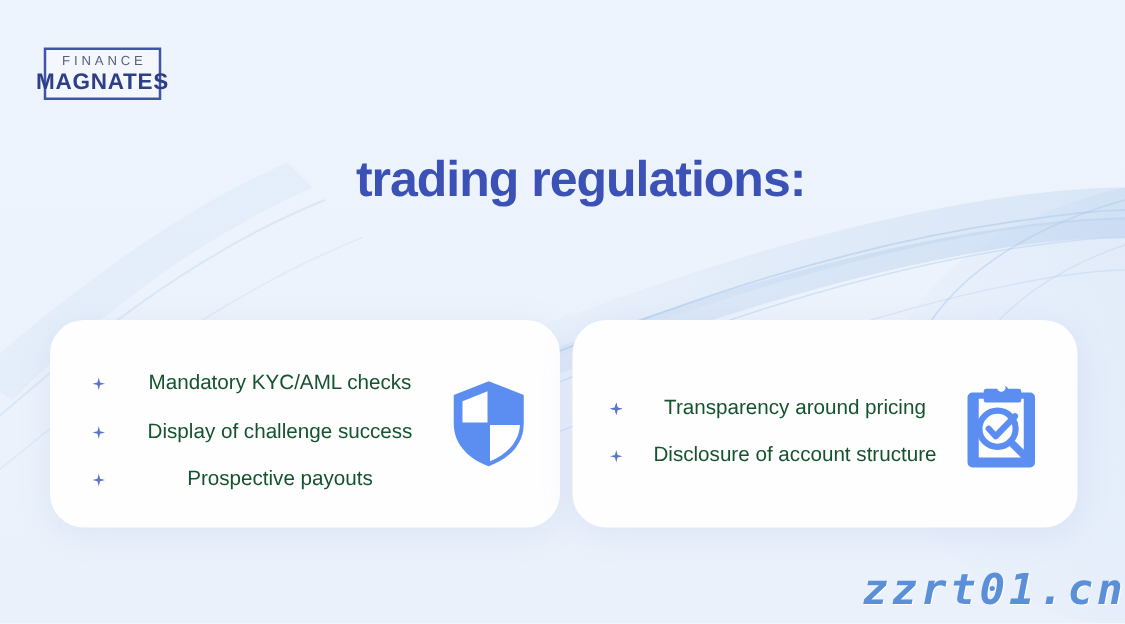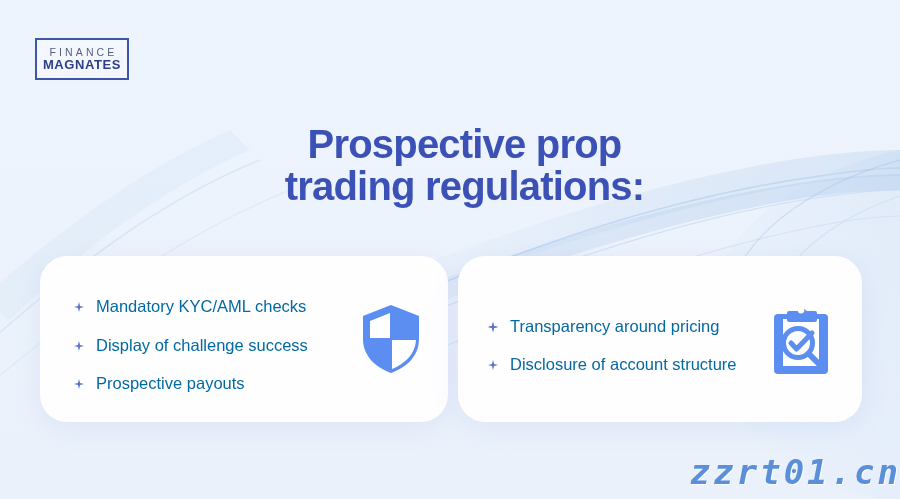--- a/index.html
+++ b/index.html
@@ -43,21 +43,21 @@
   }
   .logo-top {
     font-size: 10.5px;
     letter-spacing: 3.1px;
     color: #54607e;
     font-weight: 400;
     line-height: 1.15;
     padding-left: 3px;
   }
   .logo-bottom {
-    font-size: 13px;
+    font-size: 18px;
     letter-spacing: 0.6px;
     color: #2e3f86;
     font-weight: 700;
     line-height: 1.15;
   }
 
   
   .title {
     position: absolute;
     left: 0;
@@ -90,26 +90,27 @@
   .card-list {
     list-style: none;
     margin: 0;
     padding: 0 0 0 34px;
     flex: 1 1 auto;
   }
   .card-right .card-list { padding-left: 30px; }
 
   .card-list li {
     position: relative;
-    color: #0369a1;
+    color: #14532d;
     font-size: 16.5px;
     line-height: 23.5px;
     padding: 0 0 0 22px;
     margin: 15px 0 2px 0;
     white-space: nowrap;
+    text-align: center;
   }
   .spark {
     position: absolute;
     left: 0;
     top: 7px;
     width: 10px;
     height: 10px;
     color: #5c74cf;
   }
 
@@ -196,21 +197,20 @@
     <path d="M-20,350 C70,270 160,200 260,160" fill="none" stroke="#d2e3f6" stroke-opacity="0.75" stroke-width="1.6"></path>
     <path d="M-20,392 C80,308 180,234 290,190" fill="none" stroke="#d8e7f7" stroke-opacity="0.7" stroke-width="1.4"></path>
   </svg>
 
   <div class="logo-box">
     <div class="logo-top">FINANCE</div>
     <div class="logo-bottom">MAGNATES</div>
   </div>
 
   <h1 class="title">
-    <span class="l1">Prospective prop</span>
     <span class="l2">trading regulations:</span>
   </h1>
 
   <div class="card card-left">
     <ul class="card-list">
       <li>
         <svg class="spark" viewBox="0 0 10 10">
           <path d="M5 0 L6.05 3.95 L10 5 L6.05 6.05 L5 10 L3.95 6.05 L0 5 L3.95 3.95 Z" fill="currentColor"></path>
         </svg>
         <span>Mandatory KYC/AML checks</span>

